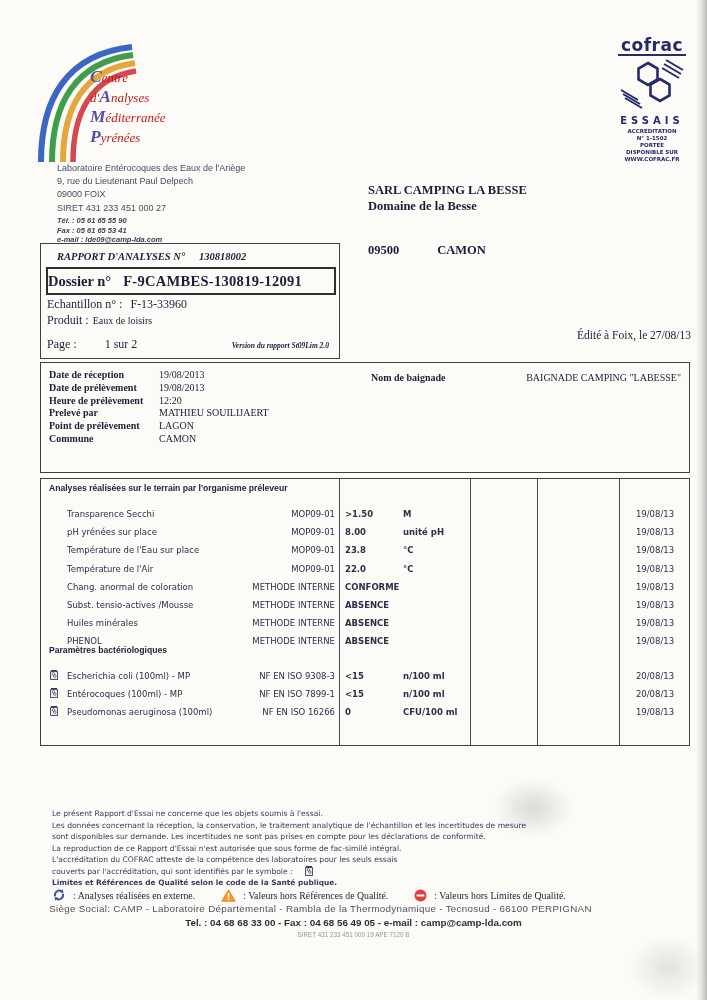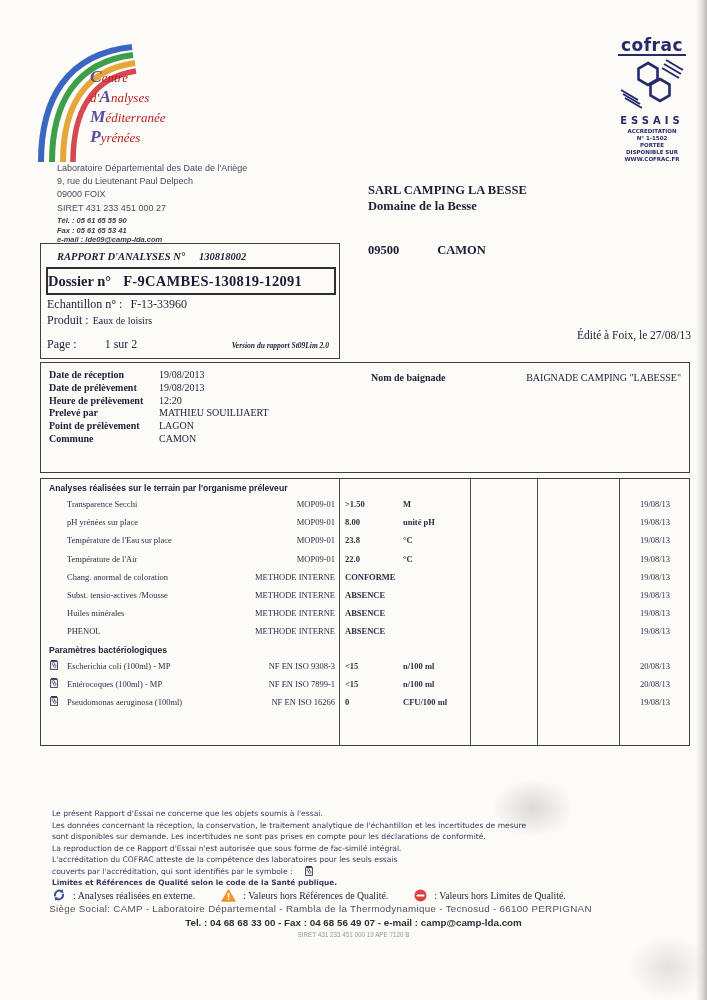--- a/index.html
+++ b/index.html
@@ -65,21 +65,21 @@
   .th span{position:absolute;top:7px;}
   .h-par{left:8px;} .h-rea{left:130px;width:105px;text-align:center;color:#4a5ace;}
   .h-met{left:210px;width:84px;text-align:right;}
   .h-res{left:304px;} .h-uni{left:360px;}
   .h-ref{left:429px;width:67px;text-align:center;}
   .h-lim{left:497px;width:81px;text-align:center;letter-spacing:-.2px;}
   .h-dat{left:578px;width:72px;text-align:center;top:4px!important;font-size:8.6px;line-height:9px;}
   .t-sec{position:relative;height:16px;font-family:"Liberation Sans",sans-serif;
          font-weight:bold;font-size:8.6px;padding:4px 0 0 8px;box-sizing:border-box;color:#23233c;}
   .t-row{position:relative;height:18.2px;font-size:8.5px;}
-  .t-row .c{position:absolute;top:4px;white-space:nowrap;font-family:Liberation Serif, serif;}
+  .t-row .c{position:absolute;top:14px;white-space:nowrap;}
   .c.p{left:26px;} .c.m{left:150px;width:144px;text-align:right;}
   .c.r{left:304px;font-weight:bold;} .c.u{left:362px;font-weight:bold;}
   .c.d{left:582px;width:64px;text-align:center;}
   .accwrap{position:absolute;left:-17px;top:-1px;}
   
   .notes{position:absolute;left:52px;top:808px;font-family:"DejaVu Sans",sans-serif;
          font-size:7.6px;line-height:11.6px;color:#39395e;}
   .notes .sym{display:inline-block;margin-left:12px;vertical-align:-2px;}
   .quality{position:absolute;left:52px;top:878px;font-family:"DejaVu Sans",sans-serif;
          font-size:7.4px;font-weight:bold;color:#39395e;}
@@ -110,21 +110,21 @@
     <path d="M39,120 C39,72 56,36 102,29" stroke="#d5484e" stroke-width="5.5" fill="none"></path>
   </svg>
   <div class="logo-text">
     <div><span class="pre"></span><span class="big">C</span><span class="rest">entre</span></div>
     <div><span class="pre">d'</span><span class="big">A</span><span class="rest">nalyses</span></div>
     <div><span class="pre"></span><span class="big">M</span><span class="rest">éditerranée</span></div>
     <div><span class="pre"></span><span class="big">P</span><span class="rest">yrénées</span></div>
   </div>
 
   <div class="addr">
-    <div>Laboratoire Départemental des Date de l'Ariège</div>
+    <div>Laboratoire Entérocoques des Eaux de l'Ariège</div>
     <div>9, rue du Lieutenant Paul Delpech</div>
     <div>09000 FOIX</div>
     <div>SIRET 431 233 451 000 27</div>
   </div>
   <div class="contact">
     <div>Tél. : 05 61 65 55 90</div>
     <div>Fax : 05 61 65 53 41</div>
     <div>e-mail : lde09@camp-lda.com</div>
   </div>
 
@@ -347,15 +347,15 @@
     <div class="item">
       <svg width="13" height="13" viewBox="0 0 13 13">
         <circle cx="6.5" cy="6.5" r="6" fill="#e23d3d"></circle>
         <rect x="2.6" y="5.4" width="7.8" height="2.2" rx="0.6" fill="#fff"></rect>
       </svg>
       <span>: Valeurs hors Limites de Qualité.</span>
     </div>
   </div>
 
   <div class="cf1">Siège Social: CAMP - Laboratoire Départemental - Rambla de la Thermodynamique - Tecnosud - 66100 PERPIGNAN</div>
-  <div class="cf2">Tel. : 04 68 68 33 00 - Fax : 04 68 56 49 07 - e-mail : camp@camp-lda.com</div>
+  <div class="cf2">Tel. : 04 68 68 33 00 - Fax : 04 68 56 49 05 - e-mail : camp@camp-lda.com</div>
   <div class="cf3">SIRET 431 233 451 000 19 APE 7120 B</div>
 </div>
 
 </body></html>

